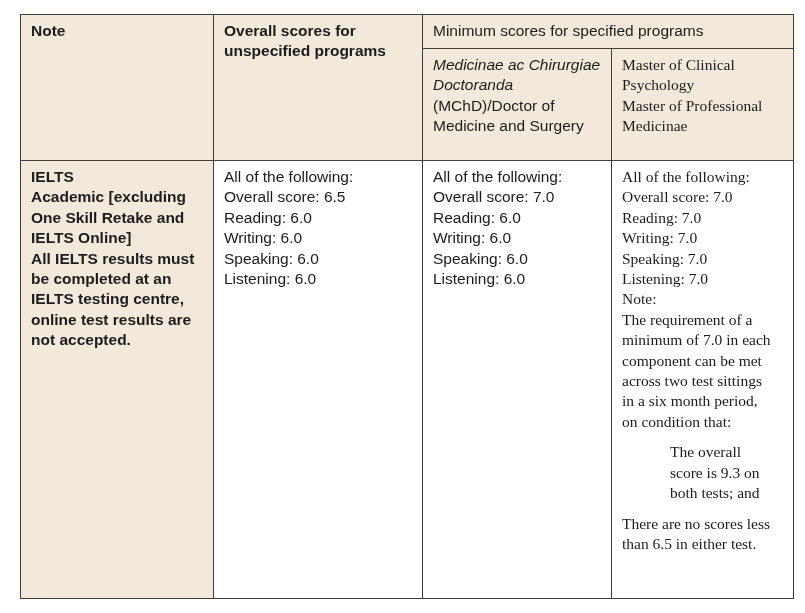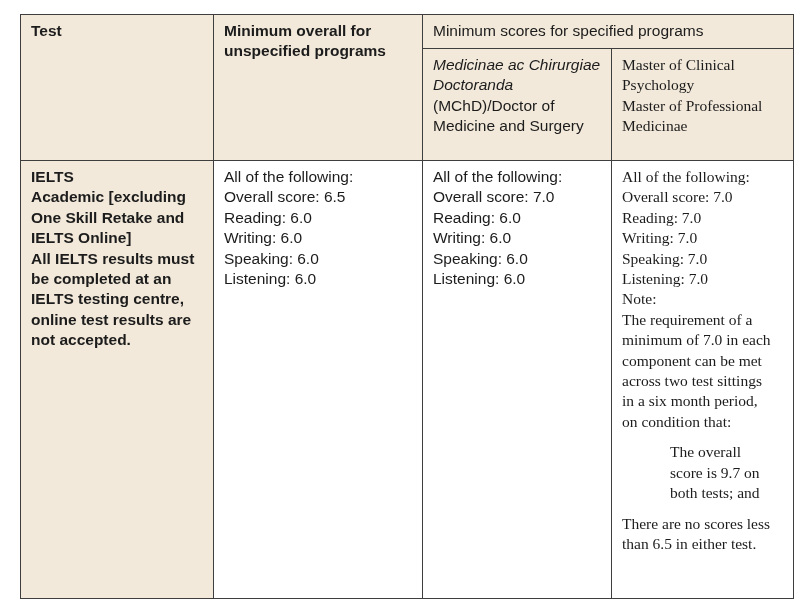--- a/index.html
+++ b/index.html
@@ -43,22 +43,22 @@
 <div class="page">
   <table class="req-table">
     <colgroup>
       <col class="c1">
         <col class="c2">
         <col class="c3">
         <col class="c4">
     </colgroup>
     <tbody>
       <tr class="r-group">
-        <th class="cell" rowspan="2" style="font-weight:700">Test</th>
-        <th class="cell" rowspan="2" style="font-weight:700">Minimum overall for unspecified programs</th>
+        <th class="cell" rowspan="2" style="font-weight:700">Note</th>
+        <th class="cell" rowspan="2" style="font-weight:700">Overall scores for unspecified programs</th>
         <th class="cell" colspan="2">Minimum scores for specified programs</th>
       </tr>
       <tr class="r-sub">
         <th class="cell">
           <span class="it">Medicinae ac Chirurgiae Doctoranda</span>
           <span>(MChD)/Doctor of Medicine and Surgery</span>
         </th>
         <th class="cell tight">
           <div>Master of Clinical Psychology</div>
           <div>Master of Professional Medicinae</div>
@@ -82,20 +82,20 @@
 Listening: 6.0</td>
         <td class="cell tight">
           <div class="pre">All of the following:
 Overall score: 7.0
 Reading: 7.0
 Writing: 7.0
 Speaking: 7.0
 Listening: 7.0
 Note:
 The requirement of a minimum of 7.0 in each component can be met across two test sittings in a six month period, on condition that:</div>
-          <div class="indent">The overall score is 9.7 on both tests; and</div>
+          <div class="indent">The overall score is 9.3 on both tests; and</div>
           <div class="closing">There are no scores less than 6.5 in either test.</div>
         </td>
       </tr>
 
     </tbody>
   </table>
 </div>
 
 </body></html>

